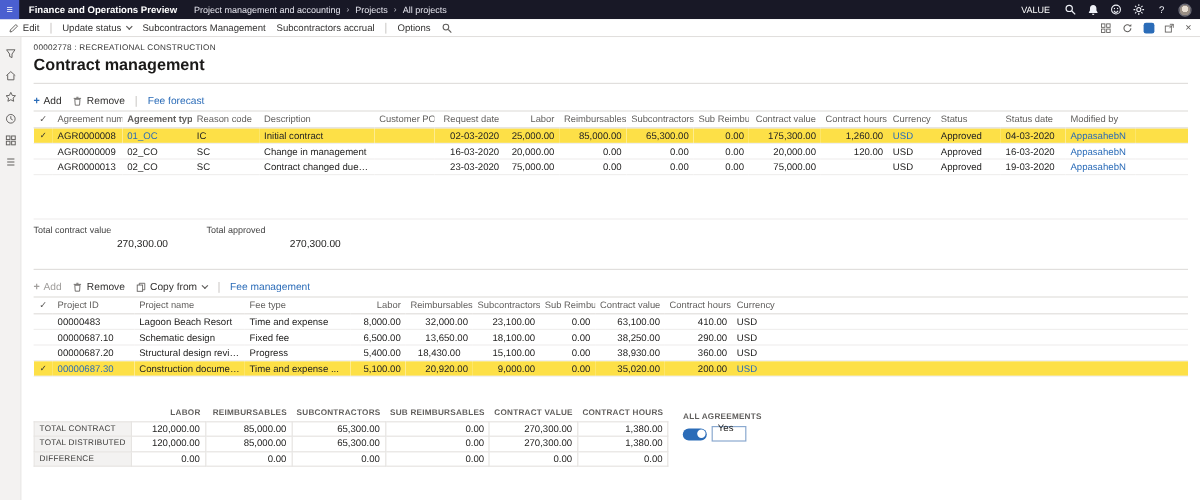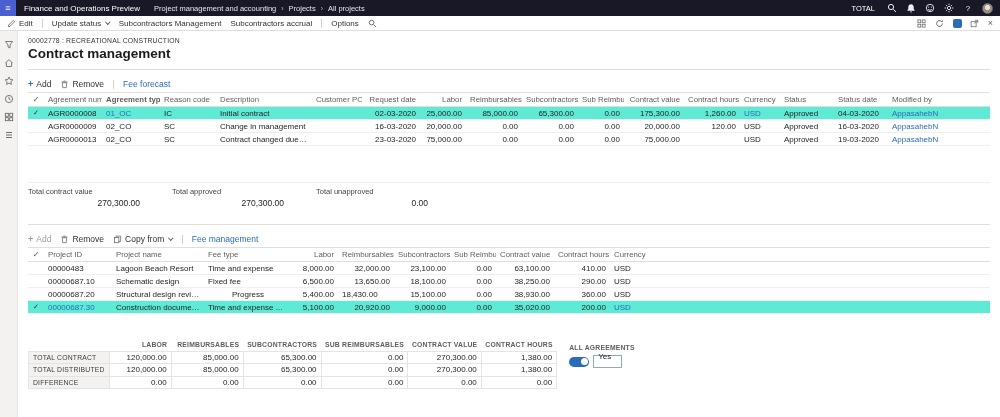--- a/index.html
+++ b/index.html
@@ -2,21 +2,21 @@
 <html><head>
 <meta charset="utf-8">
 <style>
   *{box-sizing:border-box;margin:0;padding:0}
   html,body{width:1000px;height:417px;overflow:hidden;background:#fff;
     font-family:"Liberation Sans","DejaVu Sans",sans-serif;color:#252423;}
 
   
   .topbar{height:16px;background:#181826;display:flex;align-items:center;color:#fff;font-size:7.5px;}
   .waffle{width:16px;height:16px;background:#4a5fd0;color:#fff;display:flex;align-items:center;justify-content:center;font-size:9px;cursor:pointer;flex:none}
-  .product{font-weight:normal;font-size:8px;margin:0 14px 0 8px;white-space:nowrap}
+  .product{font-weight:bold;font-size:8px;margin:0 14px 0 8px;white-space:nowrap}
   .crumbs{display:flex;gap:5px;align-items:center;color:#e6e6ef;white-space:nowrap}
   .crumb{cursor:pointer}
   .crumb-sep{opacity:.75;font-size:7px}
   .topbar-right{margin-left:auto;display:flex;align-items:center;gap:9px;padding-right:7px}
   .company{font-size:7.5px;margin-right:3px;cursor:pointer}
   .tb-icon{width:10px;height:10px;display:inline-flex;align-items:center;justify-content:center;color:#eef0f6;font-size:8px;cursor:pointer}
   .avatar{width:11px;height:11px;border-radius:50%;background:radial-gradient(circle at 50% 38%,#e8ded2 0 35%,#9a8f85 36% 100%);border:1px solid #6d6d78;cursor:pointer}
 
   
   .action-pane{height:15px;background:#fff;border-bottom:1px solid #e1dfdd;display:flex;align-items:center;font-size:8px;color:#323130;padding:0 7px;gap:9px}
@@ -51,21 +51,21 @@
   .tb-btn.link-btn{color:#2b6cb8}
   .tb-divider{width:1px;height:9px;background:#d2d0ce}
 
   .grid-viewport{border-top:1px solid #e1dfdd}
   .grid-viewport.cv1{min-height:90px}
   .grid-viewport.cv2{min-height:70px}
   table.grid-table{border-collapse:collapse;table-layout:fixed;font-size:8px;color:#252423}
   .grid-viewport .grid-table{width:100%}
   .grid-table th{font-weight:normal;color:#605e5c;font-size:7.8px;padding:2px 4px;border-bottom:1px solid #e1dfdd;white-space:nowrap;overflow:hidden;height:12px}
   .grid-table td{padding:0 4px;height:13px;border-bottom:1px solid #f0efee;white-space:nowrap;overflow:hidden;text-overflow:ellipsis}
-  .grid-viewport tr.selected td{background:#5eead4}
+  .grid-viewport tr.selected td{background:#fde047}
   .cell-link{color:#2b6cb8}
   .checkcell{text-align:center;font-size:7px;color:#323130}
 
   .totals-row{display:flex;gap:32px;padding:4px 0 8px;border-top:1px solid #f0efee}
   .total-field{width:112px}
   .total-field label{display:block;font-size:7.5px;color:#444}
   .total-value{font-size:8.5px;text-align:right;margin-top:2px}
 
   
   .summary-wrap{display:flex;margin-top:22px;align-items:flex-start}
@@ -91,21 +91,21 @@
   </div>
   <div class="product">Finance and Operations Preview</div>
   <div class="crumbs">
     <span class="crumb">Project management and accounting</span>
     <span class="crumb-sep">›</span>
     <span class="crumb">Projects</span>
     <span class="crumb-sep">›</span>
     <span class="crumb">All projects</span>
   </div>
   <div class="topbar-right">
-    <span class="company">TOTAL</span>
+    <span class="company">VALUE</span>
     <span class="tb-icon">
       <svg width="10" height="10" viewBox="0 0 10 10">
           <circle cx="4" cy="4" r="2.6" fill="none" stroke="currentColor" stroke-width="1"></circle>
           <line x1="6.2" y1="6.2" x2="9" y2="9" stroke="currentColor" stroke-width="1"></line>
         </svg>
     </span>
     <span class="tb-icon">
       <svg width="10" height="10" viewBox="0 0 10 10">
           <path d="M5 1.2c-1.6 0-2.7 1.2-2.7 2.8v1.8L1.4 7.2v.6h7.2v-.6L7.7 5.8V4C7.7 2.4 6.6 1.2 5 1.2z" fill="currentColor"></path>
           <path d="M4 8.4a1 1 0 0 0 2 0z" fill="currentColor"></path>
@@ -363,24 +363,20 @@
         </div>
       <div class="totals-row">
         <div class="total-field">
           <label>Total contract value</label>
           <div class="total-value">270,300.00</div>
         </div>
         <div class="total-field">
           <label>Total approved</label>
           <div class="total-value">270,300.00</div>
         </div>
-        <div class="total-field">
-          <label>Total unapproved</label>
-          <div class="total-value">0.00</div>
-        </div>
       </div>
     </section>
 
     <section class="fasttab">
       <div class="grid-toolbar">
         <button class="tb-btn disabled">
           <span class="plus">+</span>
           <span>Add</span>
         </button>
         <button class="tb-btn">
@@ -465,23 +461,23 @@
                 <td style="text-align: right;">0.00</td>
                 <td style="text-align: right;">38,250.00</td>
                 <td style="text-align: right;">290.00</td>
                 <td style="text-align: left;">USD</td>
                 <td style="text-align: left;"></td>
               </tr>
               <tr>
                 <td class="checkcell" style="text-align: center;"></td>
                 <td style="text-align: left;">00000687.20</td>
                 <td style="text-align: left;">Structural design review</td>
-                <td style="text-align: center;">Progress</td>
+                <td style="text-align: left;">Progress</td>
                 <td style="text-align: right;">5,400.00</td>
-                <td style="text-align: left;">18,430.00</td>
+                <td style="text-align: center;">18,430.00</td>
                 <td style="text-align: right;">15,100.00</td>
                 <td style="text-align: right;">0.00</td>
                 <td style="text-align: right;">38,930.00</td>
                 <td style="text-align: right;">360.00</td>
                 <td style="text-align: left;">USD</td>
                 <td style="text-align: left;"></td>
               </tr>
               <tr class="selected">
                 <td class="checkcell" style="text-align: center;">✓</td>
                 <td class="cell-link" style="text-align: left;">00000687.30</td>

